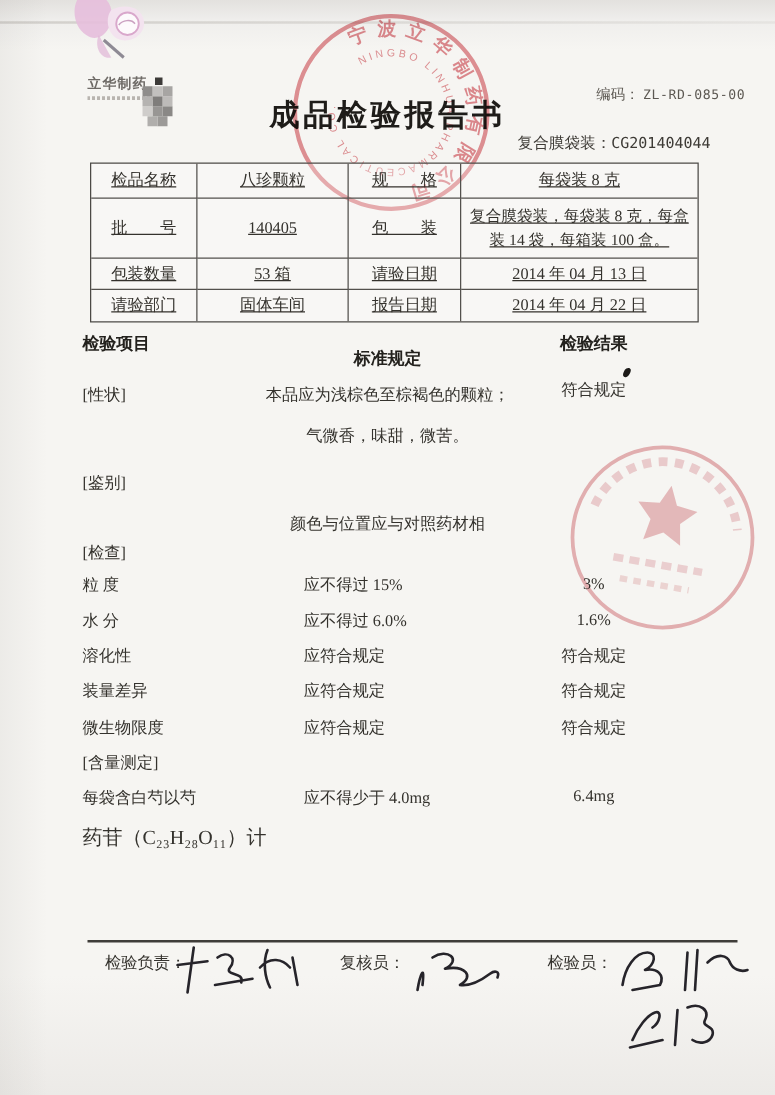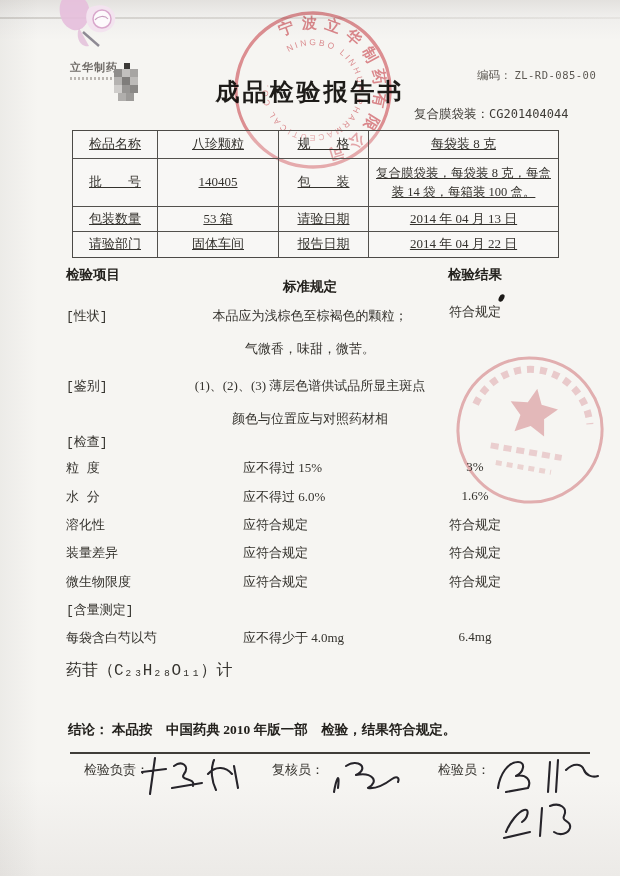--- a/index.html
+++ b/index.html
@@ -56,21 +56,21 @@
   .cell{border-right:1px solid #53514d;border-bottom:1px solid #53514d;
     display:flex;align-items:center;justify-content:center;
     font-size:13px;color:#34322d;text-align:center;line-height:1.25;text-decoration:underline;}
   .cell.cl{border-right:none;}
   .cell.cb{border-bottom:none;}
   .cell.pack{font-size:12.5px;line-height:19px;justify-content:flex-start;text-align:center;padding:2px 7px;}
 
   
   .abs{position:absolute;font-size:13px;color:#34322d;white-space:nowrap;}
   .bold{font-weight:bold;color:#23211d;font-size:13.5px;}
-  .r-item{left:66px;font-family:Liberation Mono, monospace;}
+  .r-item{left:66px;}
   .r-std-c{left:150px;width:320px;text-align:center;}
   .r-std-l{left:243px;}
   .r-res{left:400px;width:150px;text-align:center;}
   .ink-dot{position:absolute;left:499px;top:294px;width:5px;height:8px;background:#1c1a18;
     border-radius:60% 40% 55% 45%;transform:rotate(24deg);}
   .sub{font-size:16px;}
 
   
   .conclusion{position:absolute;left:68px;top:721px;font-size:13.5px;font-weight:bold;color:#23211d;white-space:nowrap;}
   .rule{position:absolute;left:70px;top:752px;width:520px;height:2px;background:#3f3d39;}
@@ -155,21 +155,20 @@
     <div class="abs bold r-std-c" style="top:278px">标准规定</div>
     <div class="abs bold r-res" style="top:266px">检验结果</div>
     <div class="ink-dot"></div>
 
     <div class="abs r-item" style="top:307px">[性状]</div>
     <div class="abs r-std-c" style="top:307px">本品应为浅棕色至棕褐色的颗粒；</div>
     <div class="abs r-std-c" style="top:340px">气微香，味甜，微苦。</div>
     <div class="abs r-res" style="top:303px">符合规定</div>
 
     <div class="abs r-item" style="top:377px">[鉴别]</div>
-    <div class="abs r-std-c" style="top:377px">(1)、(2)、(3) 薄层色谱供试品所显主斑点</div>
     <div class="abs r-std-c" style="top:410px">颜色与位置应与对照药材相</div>
 
     <div class="abs r-item" style="top:433px">[检查]</div>
 
     <div class="abs r-item" style="top:459px">粒 度</div>
     <div class="abs r-std-l" style="top:459px">应不得过 15%</div>
     <div class="abs r-res" style="top:459px">3%</div>
 
     <div class="abs r-item" style="top:488px">水 分</div>
     <div class="abs r-std-l" style="top:488px">应不得过 6.0%</div>
@@ -195,24 +194,20 @@
     <div class="abs r-res" style="top:629px">6.4mg</div>
 
     <svg class="stamp stamp-right" viewBox="0 0 156 156">
       <circle cx="78" cy="78" r="72" fill="none" stroke="#d97b82" stroke-width="3" opacity=".7"></circle>
       <path d="M78,36 l7,15 17,2 -12,12 3,17 -15,-8 -15,8 3,-17 -12,-12 17,-2 Z" fill="#db858c" opacity=".65"></path>
       <path d="M20,62 a60,60 0 0,1 116,0" fill="none" stroke="#dd9097" stroke-width="7" stroke-dasharray="7 6" opacity=".5"></path>
       <path d="M42,100 h72" stroke="#dd9097" stroke-width="6" stroke-dasharray="8 5" fill="none" opacity=".45"></path>
       <path d="M50,116 h56" stroke="#dd9097" stroke-width="5" stroke-dasharray="6 5" fill="none" opacity=".4"></path>
     </svg>
 
-    <div class="conclusion">
-      <span>结论：</span>
-      <span>本品按　中国药典 2010 年版一部　检验，结果符合规定。</span>
-    </div>
 
     <div class="rule"></div>
 
     <div class="sig-label" style="left:84px;top:761px">检验负责：</div>
     <svg class="sig" style="left:138px;top:752px" width="110" height="55" viewBox="0 0 110 55">
       <path d="M12,42 L17,6 M4,20 L28,17"></path>
       <path d="M36,14 c8,-6 16,0 10,8 c-5,7 12,3 9,12 M34,36 l30,-5"></path>
       <path d="M76,8 c-4,10 -2,22 2,30 M70,22 c8,-9 18,-7 24,0 M96,14 l4,22"></path>
     </svg>
 

